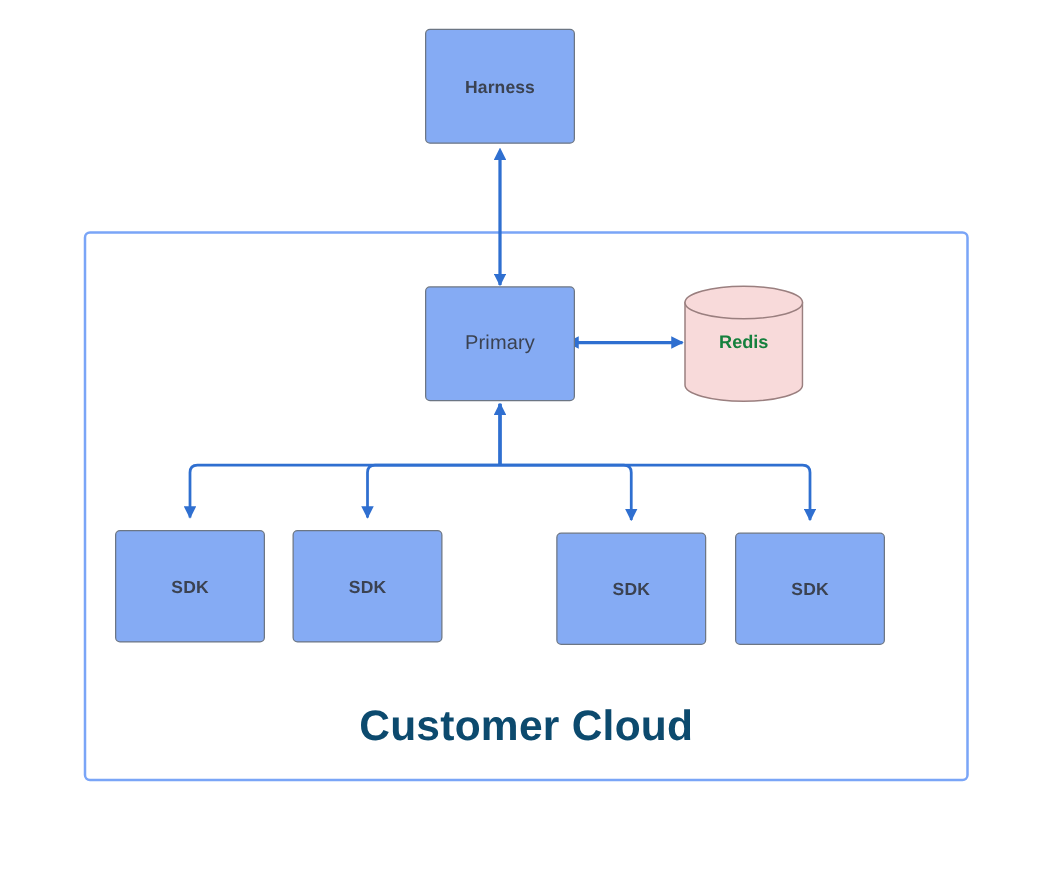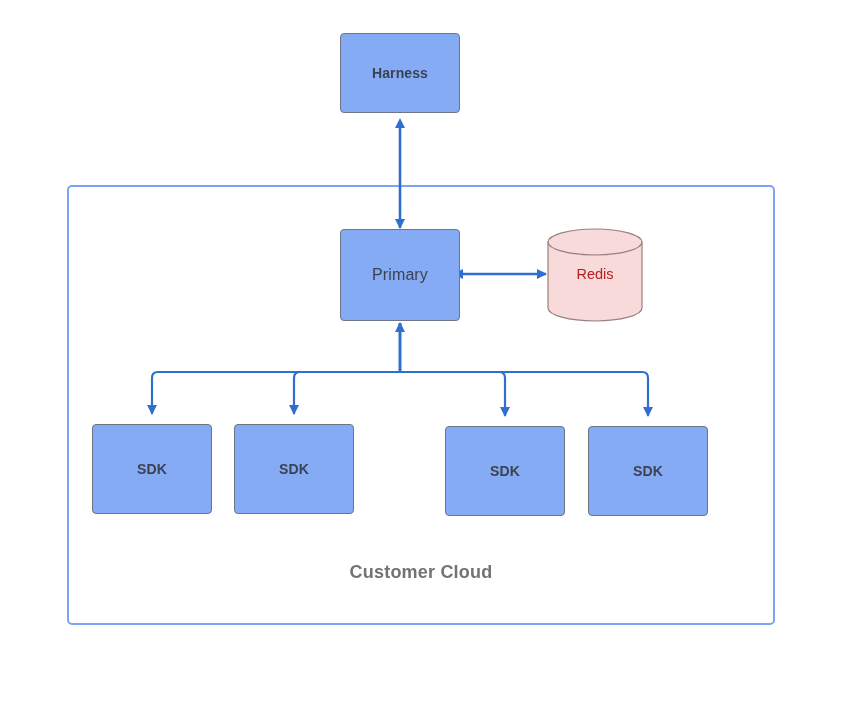--- a/index.html
+++ b/index.html
@@ -58,30 +58,30 @@
   .cloud-container {
     position: absolute;
     box-sizing: border-box;
     border: 2px solid #7aa5f7;
     border-radius: 5px;
     background: transparent;
   }
   .cloud-title {
     position: absolute;
     text-align: center;
-    color: #737373;
-    font-size: 18px;
+    color: #0c4a6e;
+    font-size: 34px;
     font-weight: bold;
     letter-spacing: 0.2px;
   }
   .cyl-label {
     position: absolute;
-    color: #b91c1c;
+    color: #15803d;
     font-size: 14.5px;
-    font-weight: normal;
+    font-weight: bold;
     text-align: center;
   }
 </style>
 </head>
 <body>
 
 <div id="diagram-canvas">
 
   <div class="cloud-container" style="left:67px; top:185px; width:708px; height:440px;"></div>
 
@@ -109,21 +109,21 @@
       <path d="M400,372 L158,372 Q152,372 152,378 L152,414" stroke="#2f6fd0" stroke-width="2.2" fill="none" marker-end="url(#arrowEnd)"></path>
 
       <path d="M400,372 L300,372 Q294,372 294,378 L294,414" stroke="#2f6fd0" stroke-width="2.2" fill="none" marker-end="url(#arrowEnd)"></path>
 
       <path d="M400,372 L499,372 Q505,372 505,378 L505,416" stroke="#2f6fd0" stroke-width="2.2" fill="none" marker-end="url(#arrowEnd)"></path>
 
       <path d="M400,372 L642,372 Q648,372 648,378 L648,416" stroke="#2f6fd0" stroke-width="2.2" fill="none" marker-end="url(#arrowEnd)"></path>
     </g>
   </svg>
 
-  <div class="node box" style="left:340px; top:33px; width:120px; height:80px;">
+  <div class="node box" style="left:340px; top:23px; width:120px; height:92px;">
     <span class="box-label">Harness</span>
   </div>
 
   <div class="node box" style="left:340px; top:229px; width:120px; height:92px;">
     <span class="box-label regular">Primary</span>
   </div>
 
   <div style="position:absolute; left:547px; top:228px; width:96px; height:94px;">
     <svg width="96" height="94" viewBox="0 0 96 94" style="position:absolute; left:0; top:0;">
       <path d="M1,14 L1,80 A47,13 0 0 0 95,80 L95,14 Z" fill="#f8dada" stroke="#9a7f7f" stroke-width="1.2"></path>

